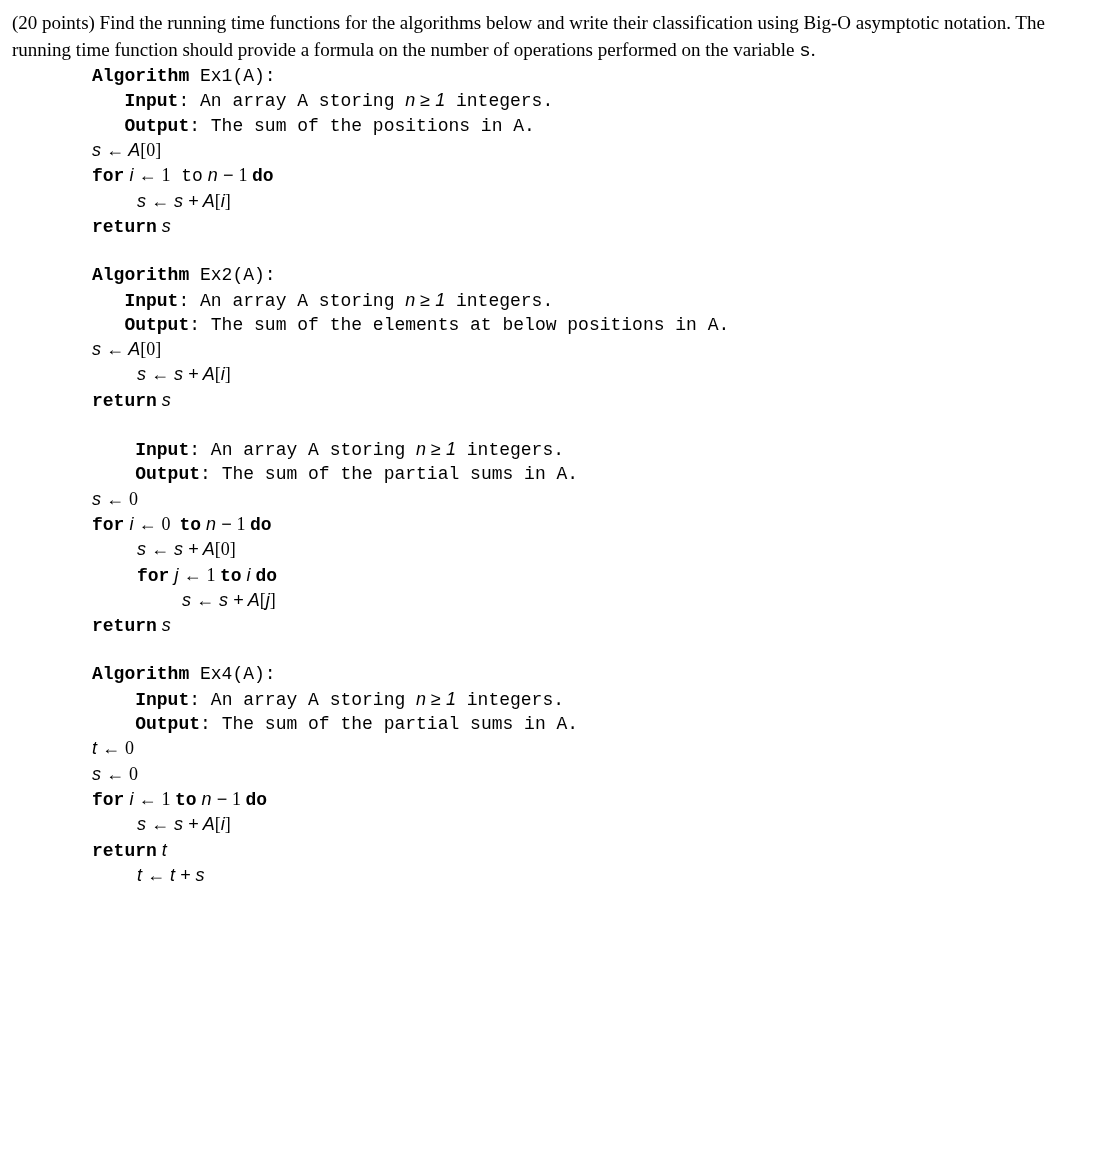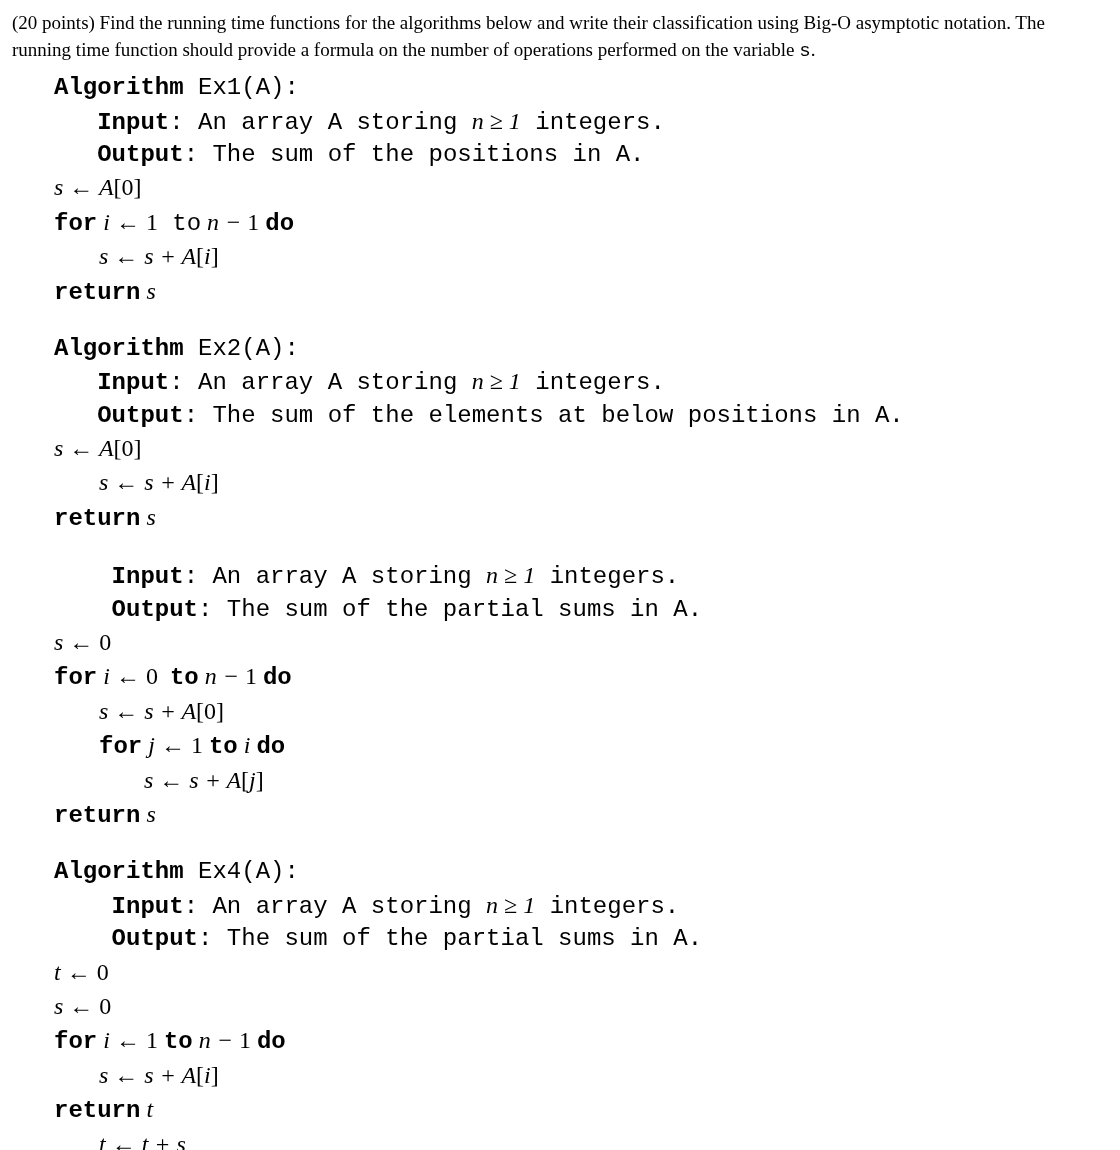--- a/index.html
+++ b/index.html
@@ -6,42 +6,42 @@
       font-family: Georgia, 'Times New Roman', serif;
       font-size: 19px;
       line-height: 1.4;
       margin: 0;
       padding: 10px 12px;
       width: 1096px;
       color: #000;
     }
     .preamble {
       font-family: Georgia, 'Times New Roman', serif;
-      margin-bottom: 8px;
+      margin-bottom: 0;
     }
     .mono {
       font-family: 'Courier New', Courier, monospace;
     }
     .bold {
       font-weight: bold;
     }
     .algo-block {
-      margin-left: 42px;
+      margin-left: 80px;
       margin-bottom: 24px;
       font-family: 'Courier New', Courier, monospace;
-      font-size: 24px;
+      font-size: 18px;
       line-height: 1.35;
     }
     .algo-line {
       white-space: pre;
     }
     .i1 { padding-left: 45px; }
     .i2 { padding-left: 90px; }
     .it {
-      font-family: Liberation Serif, serif;
+      font-family: Liberation Sans, sans-serif;
       font-style: italic;
     }
     .mathup {
       font-family: Georgia, 'Times New Roman', serif;
       font-style: normal;
     }
   </style>
 </head>
 <body>
 

